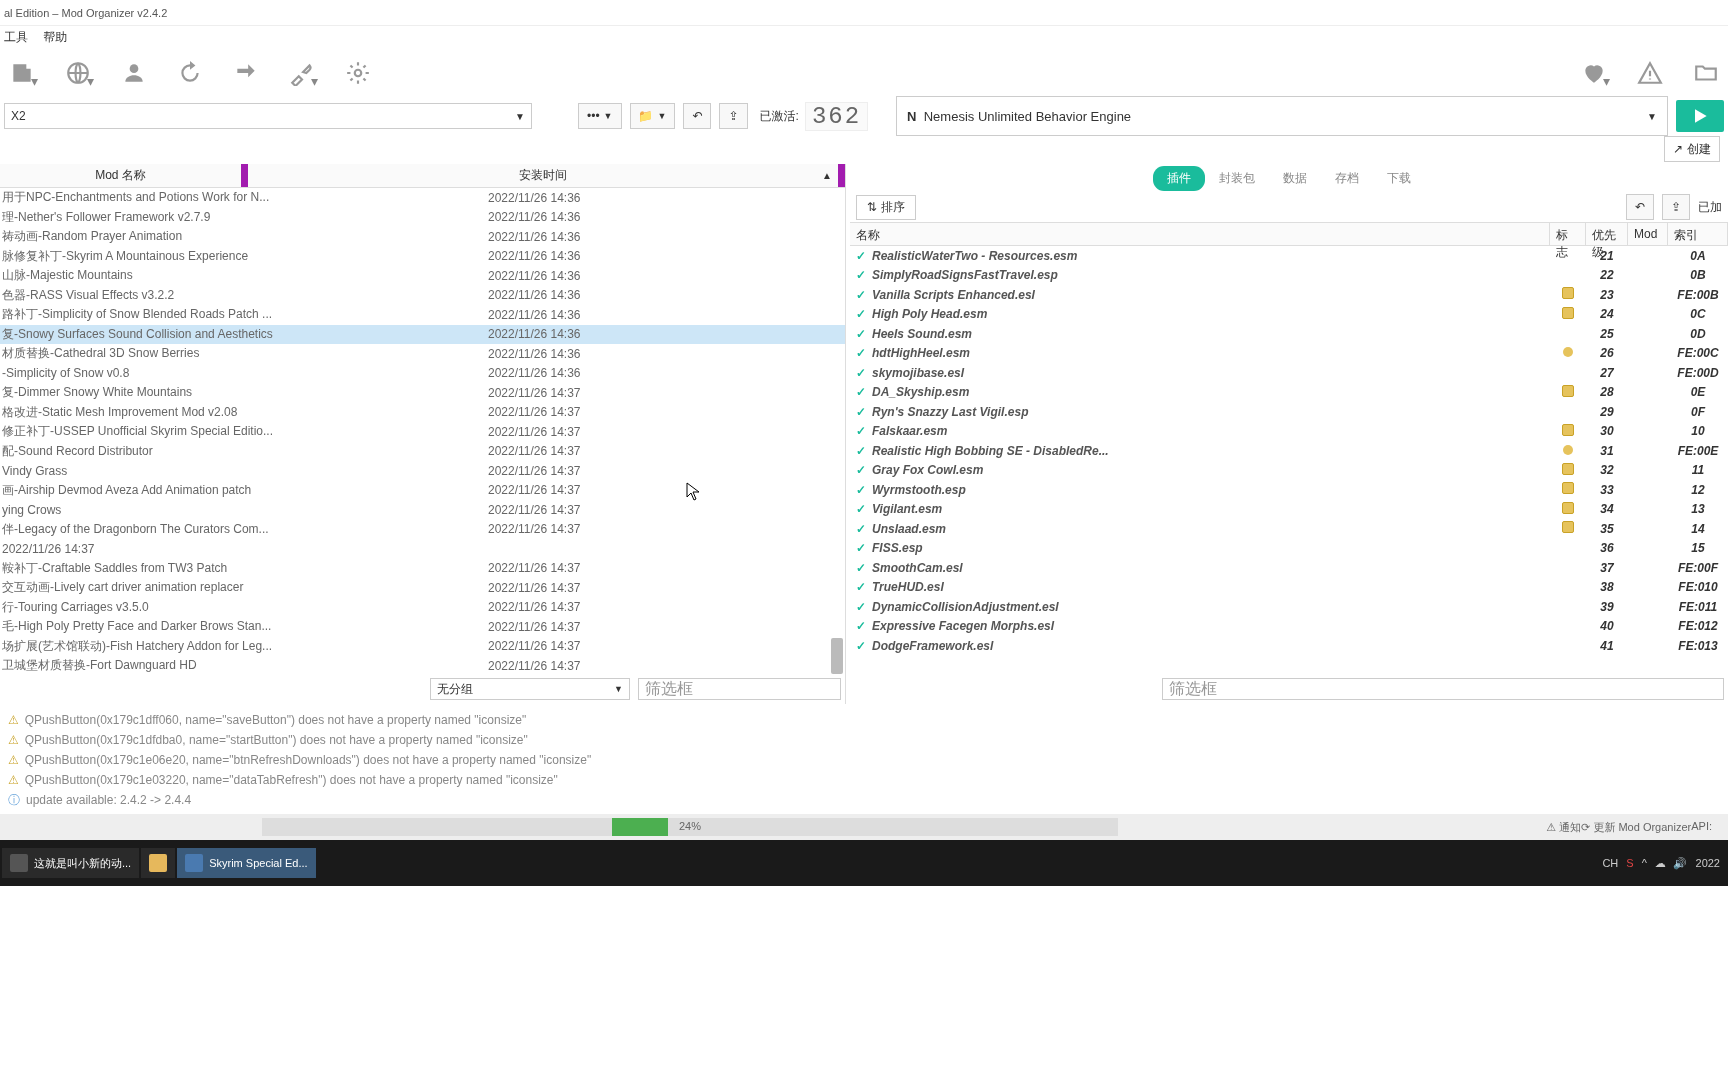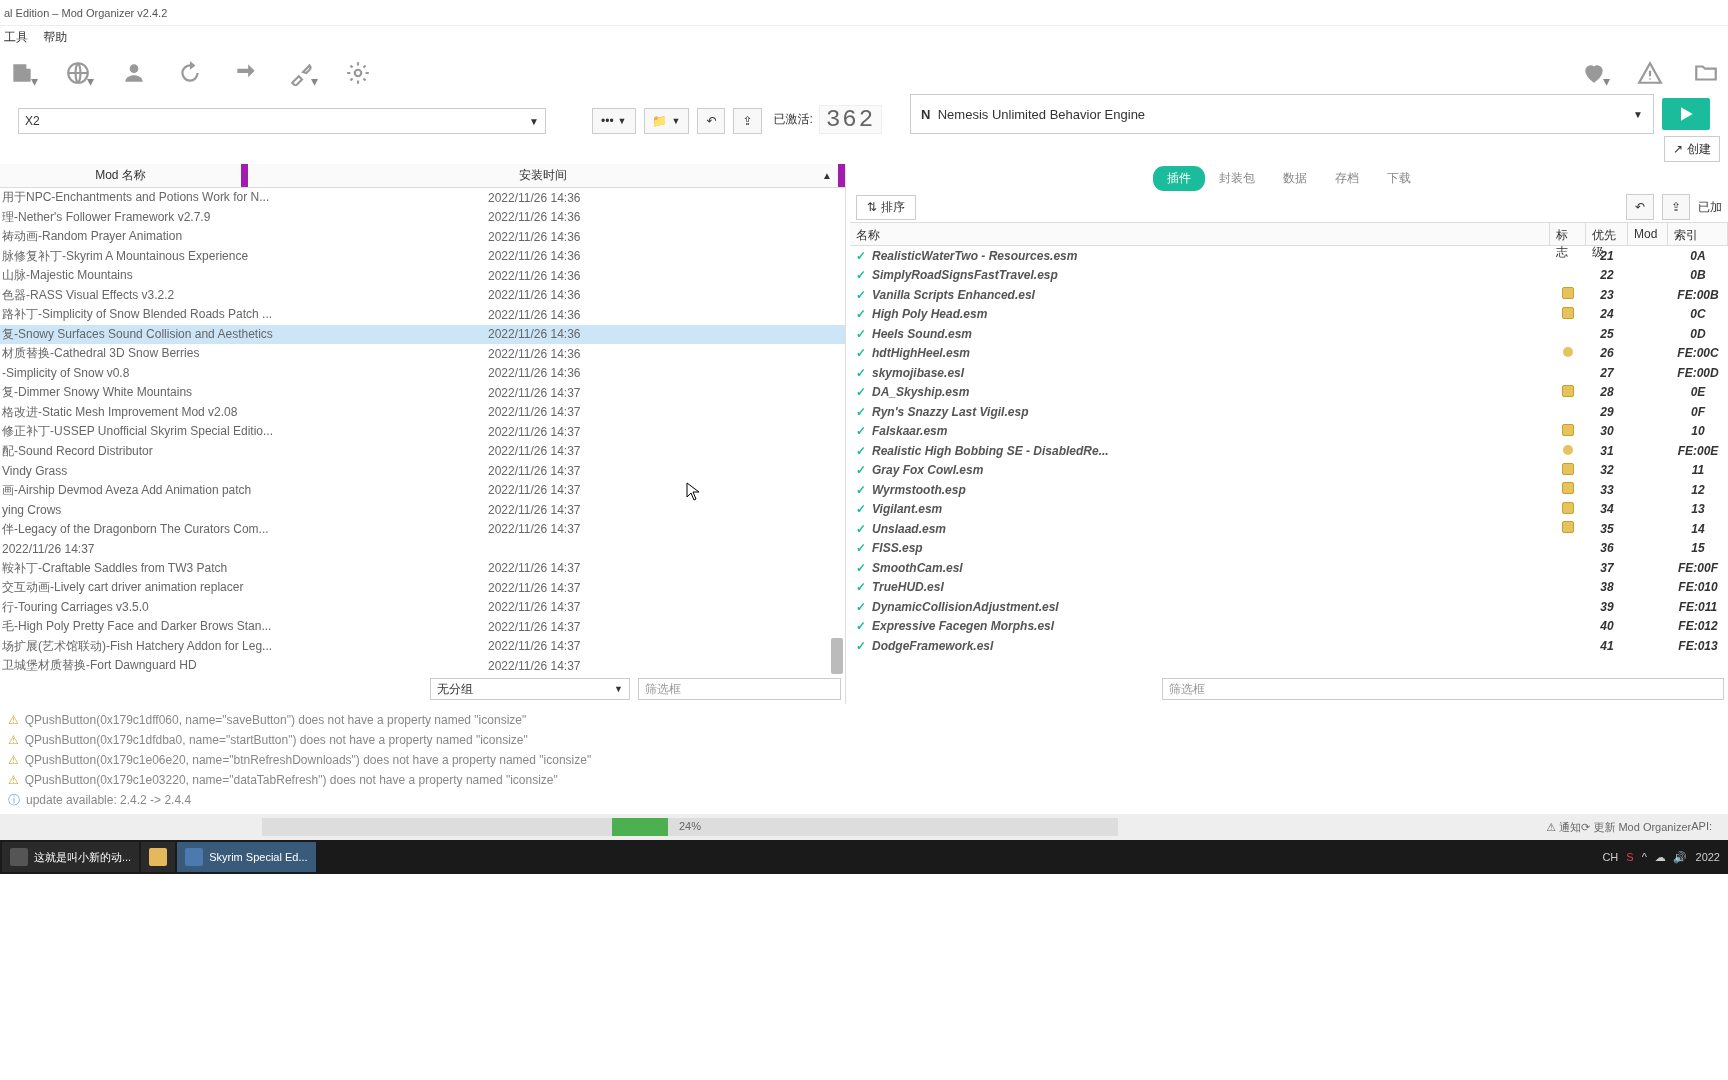--- a/index.html
+++ b/index.html
@@ -5,21 +5,21 @@
 *{box-sizing:border-box;margin:0;padding:0;font-family:"Microsoft YaHei",Arial,sans-serif}
 body{background:#fff;font-size:12px;color:#333;overflow:hidden;width:1728px;height:1080px}
 .titlebar{background:#fff;height:26px;line-height:26px;padding-left:4px;font-size:11px;color:#555;border-bottom:1px solid #eee}
 .menubar{height:22px;line-height:22px;padding-left:4px;font-size:12px}
 .menubar span{margin-right:12px;cursor:pointer}
 .toolbar{height:50px;display:flex;align-items:center;padding:0 8px;gap:28px}
 .toolbar .ticon{width:28px;height:28px;display:flex;align-items:center;justify-content:center;color:#888;cursor:pointer;position:relative}
 .toolbar .ticon svg{width:26px;height:26px;fill:#999}
 .toolbar .spacer{flex:1}
 .ticon .dot{position:absolute;bottom:-2px;right:-2px;font-size:14px;color:#888}
-.profilebar{height:36px;display:flex;align-items:flex-end;padding:0 18px;gap:8px}
+.profilebar{height:36px;display:flex;align-items:center;padding:0 4px;gap:8px}
 .profile-select{flex:0 0 528px;height:26px;border:1px solid #ccc;padding:2px 6px;background:#fff;display:flex;align-items:center;justify-content:space-between}
 .profile-select .cd{font-size:10px}
 .btn-sm{height:26px;border:1px solid #ccc;padding:2px 8px;background:#f8f8f8;display:flex;align-items:center;gap:4px;font-size:12px;cursor:pointer}
 .activated{display:flex;align-items:center;gap:6px;margin-left:4px}
 .activated .count{font-family:Liberation Mono, monospace;font-size:24px;color:#666;letter-spacing:2px;background:#fafafa;border:1px solid #eee;padding:0 6px}
 .launcher{margin-left:20px;flex:1;display:flex;align-items:center;gap:8px}
 .launcher-sel{flex:1;height:40px;border:1px solid #ccc;display:flex;align-items:center;padding:0 10px;justify-content:space-between;font-family:"Courier New",monospace;font-size:13px}
 .run-btn{width:48px;height:32px;background:#1abc9c;display:flex;align-items:center;justify-content:center;cursor:pointer;border-radius:2px}
 .run-btn svg{fill:#fff;width:20px;height:20px}
 .shortcut{border:1px solid #ccc;height:26px;padding:2px 8px;display:flex;align-items:center;font-size:12px;cursor:pointer;gap:4px}
@@ -34,21 +34,21 @@
 .modlist{flex:1;overflow:hidden;position:relative}
 .modlist-inner{position:absolute;inset:0;overflow-y:auto}
 .mod-row{display:flex;height:19.5px;align-items:center;font-size:12px;color:#666;padding-left:2px}
 .mod-row.sel{background:#cde6f7}
 .mod-row .mname{flex:0 0 486px;white-space:nowrap;overflow:hidden;text-overflow:ellipsis}
 .mod-row .mtime{flex:0 0 100px}
 .scroll-thumb{position:absolute;right:2px;top:450px;width:12px;height:36px;background:#bbb;border-radius:2px}
 .cursor{position:absolute;left:686px;top:294px;pointer-events:none;z-index:50}
 .footer-filters{display:flex;height:30px;align-items:center;padding:4px;gap:8px}
 .combo{flex:0 0 200px;height:22px;border:1px solid #ccc;display:flex;align-items:center;justify-content:space-between;padding:0 6px;background:#fff;font-size:12px}
-.filterbox{flex:1;height:22px;border:1px solid #ccc;padding:0 6px;font-size:12px;color:#999;display:flex;align-items:center}
+.filterbox{flex:1;height:22px;border:1px solid #ccc;padding:0 6px;font-size:16px;color:#999;display:flex;align-items:center}
 .tabs{display:flex;justify-content:center;gap:0;height:28px;align-items:center}
 .tab{padding:4px 14px;font-size:12px;color:#888;cursor:pointer;border-radius:11px}
 .tab.active{background:#1abc9c;color:#fff}
 .sortbar{display:flex;height:30px;align-items:center;padding:0 6px;gap:8px}
 .sortbtn{border:1px solid #ccc;padding:3px 10px;font-size:12px;display:flex;align-items:center;gap:4px;cursor:pointer}
 .plugin-header{display:flex;height:24px;background:#fafafa;border-top:1px solid #ddd;border-bottom:1px solid #ddd;font-size:12px}
 .plugin-header .ph{padding:4px 6px;border-right:1px solid #ddd}
 .ph-name{flex:1}
 .ph-flag{flex:0 0 36px}
 .ph-pri{flex:0 0 42px}
@@ -66,21 +66,21 @@
 .flag-dot{display:inline-block;width:10px;height:10px;background:#e6c35c;border-radius:50%}
 .log{height:110px;padding:6px 8px;font-size:12px;color:#888;overflow:hidden}
 .log-row{display:flex;align-items:center;gap:6px;height:20px}
 .log-row .warn{color:#c9a227}
 .log-row .info{color:#6fa8dc}
 .statusbar{height:26px;background:#eee;display:flex;align-items:center;font-size:11px;color:#666}
 .progress{flex:0 0 856px;height:18px;background:#ddd;margin-left:262px;position:relative}
 .progress .bar{position:absolute;left:350px;width:56px;height:100%;background:#4caf50}
 .progress .pct{position:absolute;left:50%;top:2px;transform:translateX(-50%)}
 .status-right{margin-left:auto;display:flex;padding-right:16px}
-.taskbar{height:34px;background:#1a1a1a;display:flex;align-items:center;color:#fff;font-size:11px;gap:2px;padding:0 2px}
+.taskbar{height:46px;background:#1a1a1a;display:flex;align-items:center;color:#fff;font-size:11px;gap:2px;padding:0 2px}
 .task-item{height:30px;padding:0 8px;display:flex;align-items:center;gap:6px;background:#2a2a2a}
 .task-item.active{background:#3a5a7a}
 .titem-icon{width:18px;height:18px;background:#555;border-radius:2px}
 .task-spacer{flex:1}
 .tray{display:flex;align-items:center;gap:8px;padding-right:6px;color:#ccc}
 </style>
 </head>
 <body>
 
 <div class="titlebar"><span>al Edition – Mod Organizer v2.4.2</span></div>

